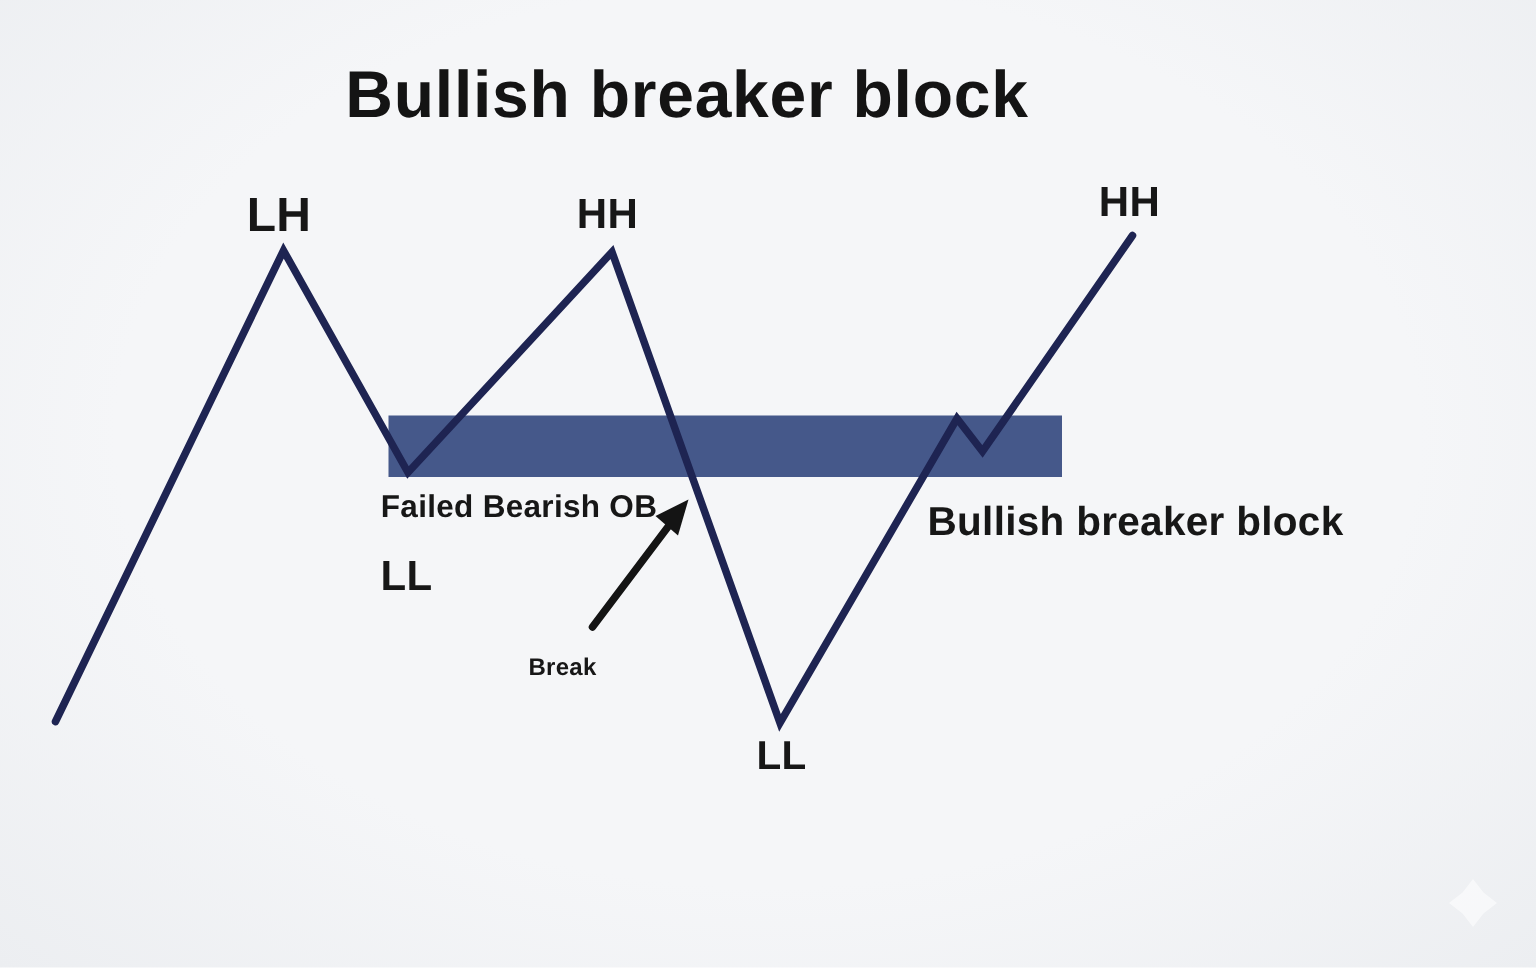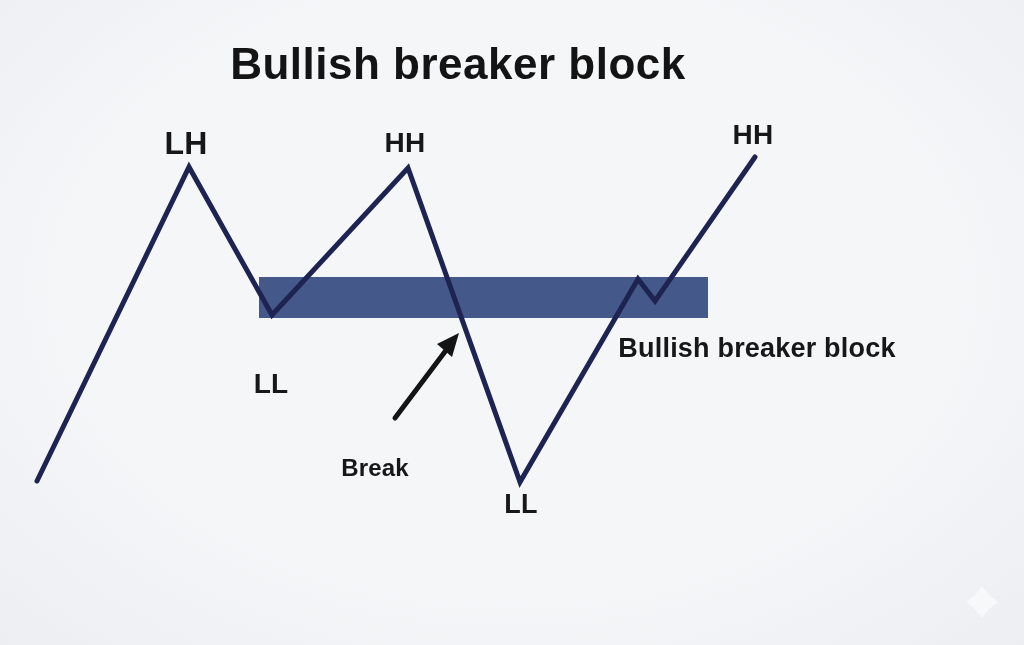--- a/index.html
+++ b/index.html
@@ -58,22 +58,23 @@
   </svg>
 
   <div class="title" style="left: 458px; top: 64px; font-size: 44px;">Bullish breaker block</div>
 
   <div class="lbl" style="left: 186px; top: 143px; font-size: 32px;">LH</div>
 
   <div class="lbl" style="left: 405px; top: 143px; font-size: 28px;">HH</div>
 
   <div class="lbl" style="left: 753px; top: 135px; font-size: 28px;">HH</div>
 
+  <div class="lbl" style="left: 346px; top: 338px; font-size: 21px;">Failed Bearish OB</div>
 
   <div class="lbl" style="left: 271px; top: 384px; font-size: 28px;">LL</div>
 
-  <div class="lbl" style="left: 375px; top: 468px; font-size: 24px;">Break</div>
+  <div class="lbl" style="left: 375px; top: 446px; font-size: 16px;">Break</div>
 
   <div class="lbl" style="left: 521px; top: 504px; font-size: 27px;">LL</div>
 
   <div class="lbl" style="left: 757px; top: 348px; font-size: 27px;">Bullish breaker block</div>
 
 </div>
 
 </body></html>

